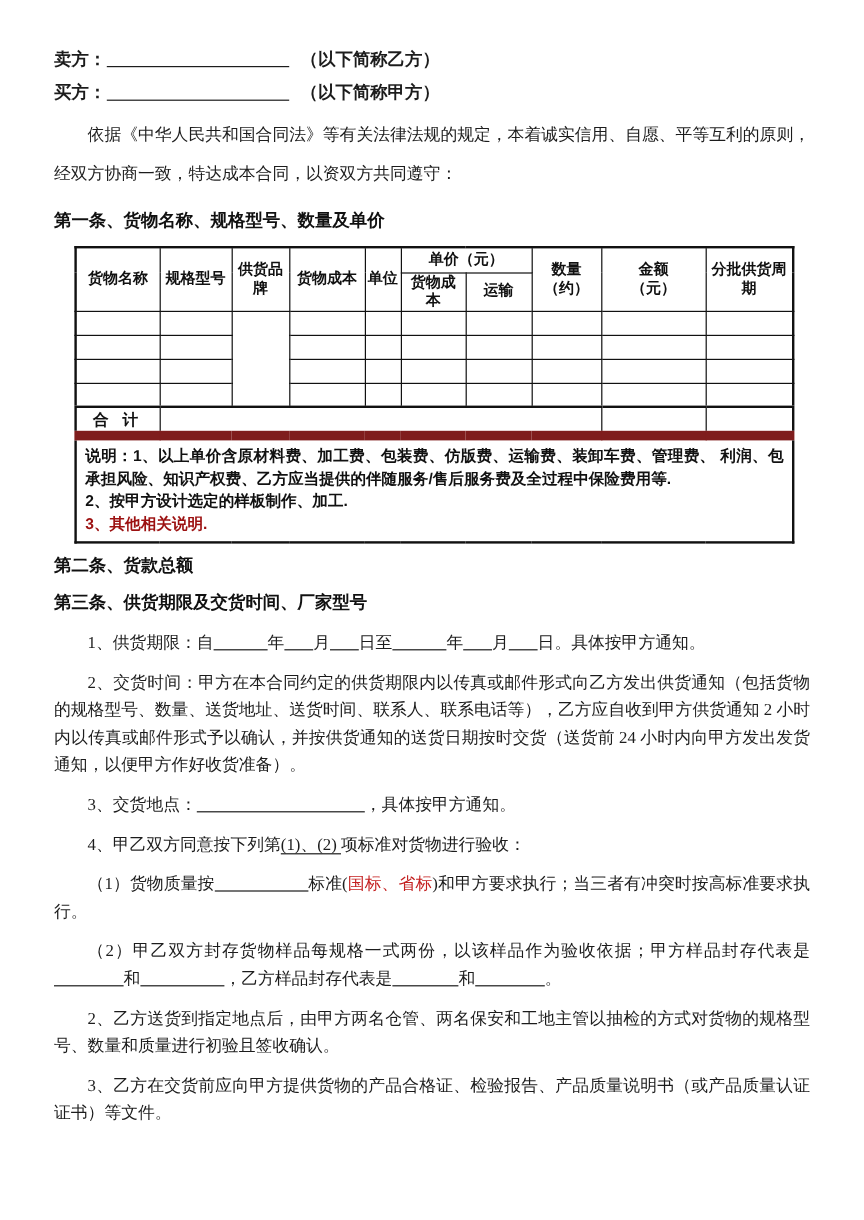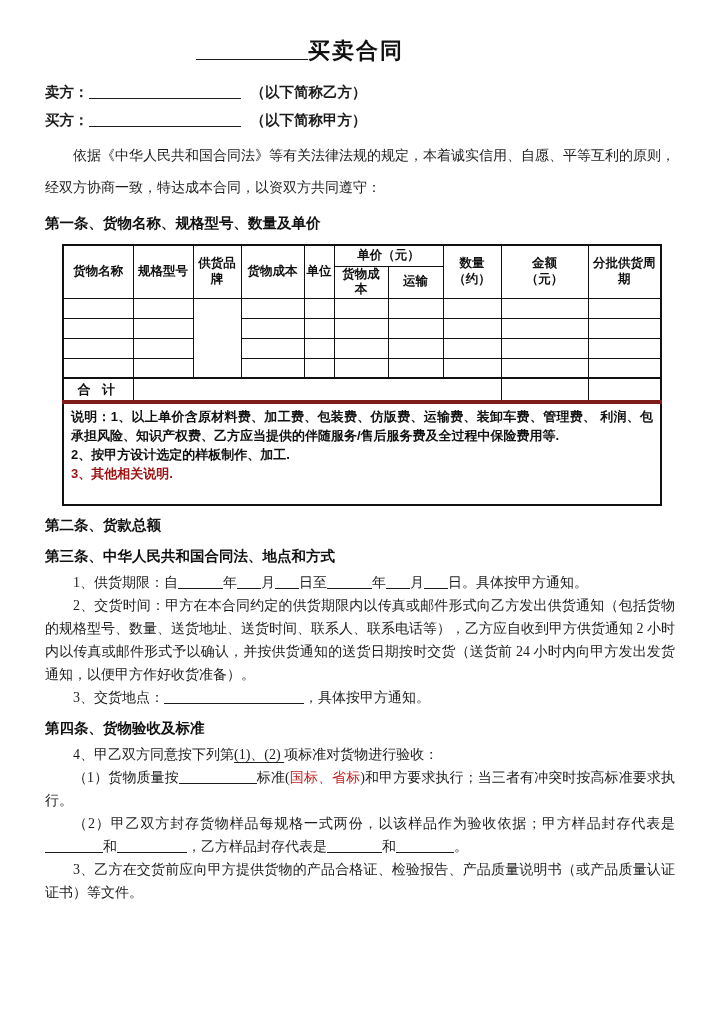--- a/index.html
+++ b/index.html
@@ -29,21 +29,21 @@
   .w-rep1  { width:58px;  }
   .w-rep2  { width:70px;  }
   .w-rep3  { width:55px;  }
   .w-rep4  { width:58px;  }
 
   
   .party-row { line-height:28px; font-family:"Liberation Sans", sans-serif; font-weight:bold; font-size:14.5px; }
   .party-suffix { margin-left:10px; }
 
   
-  .para { font-size:14px; line-height:23px; text-align:justify; margin:0 0; }
+  .para { font-size:14px; line-height:23px; text-align:justify; margin:10px 0; }
   .indent { text-indent:2em; }
   .preamble { line-height:32px; margin-top:6px; }
   .heading {
     font-family:"Liberation Sans", sans-serif;
     font-weight:bold; font-size:14.5px; line-height:24px; color:#111;
     margin-top:7px; margin-bottom:3px;
   }
   .red { color:#c42020; }
   .u { text-decoration:underline; text-underline-offset:3px; }
 
@@ -57,33 +57,32 @@
   table.goods th, table.goods td { border:1px solid #111; padding:0 2px; }
   table.goods th {
     font-size:12.5px; font-weight:bold; text-align:center;
     white-space:pre-line; line-height:1.25; color:#111;
   }
   tr.hdr1 th { height:21px; }
   tr.hdr2 th { height:21px; }
   tr.body-row td { height:20px; }
   tr.total-row td, tr.total-row th { height:24px; border-top:2px solid #111; }
   tr.total-row th { font-size:13px; letter-spacing:4px; }
-  tr.notes-row td { border-top:4px solid #7f1d1d; padding:3px 7px 21px 7px; }
+  tr.notes-row td { border-top:8px solid #7f1d1d; padding:3px 7px 5px 7px; }
   .note-line {
     font-family:"Liberation Sans", sans-serif;
     font-weight:bold; font-size:13px; line-height:19px; text-align:justify; color:#111;
   }
   .note-line.red { color:#9c1111; }
 </style>
 </head>
 <body>
 
 <div class="page">
 
-  <div class="title-row"><span class="blank w-title"></span><span class="title-text">买卖合同</span></div>
 
   <div class="party-row"><span>卖方：</span><span class="blank w-party"></span><span class="party-suffix">（以下简称乙方）</span></div>
   <div class="party-row"><span>买方：</span><span class="blank w-party"></span><span class="party-suffix">（以下简称甲方）</span></div>
 
   <div class="para indent preamble">依据《中华人民共和国合同法》等有关法律法规的规定，本着诚实信用、自愿、平等互利的原则，经双方协商一致，特达成本合同，以资双方共同遵守：</div>
 
   <div class="heading">第一条、货物名称、规格型号、数量及单价</div>
 
   <table class="goods">
     <colgroup>
@@ -172,24 +171,24 @@
         <div class="note-line">说明：1、以上单价含原材料费、加工费、包装费、仿版费、运输费、装卸车费、管理费、 利润、包承担风险、知识产权费、乙方应当提供的伴随服务/售后服务费及全过程中保险费用等.</div>
         <div class="note-line">2、按甲方设计选定的样板制作、加工.</div>
         <div class="note-line red">3、其他相关说明.</div>
       </td>
     </tr>
   </tbody>
     </table>
 
   <div class="heading">第二条、货款总额</div>
 
-  <div class="heading">第三条、中华人民共和国合同法、地点和方式</div>
+  <div class="heading">第三条、供货期限及交货时间、厂家型号</div>
   <div class="para indent"><span>1、供货期限：自</span><span class="blank w-year"></span><span>年</span><span class="blank w-md"></span><span>月</span><span class="blank w-md"></span><span>日至</span><span class="blank w-year"></span><span>年</span><span class="blank w-md"></span><span>月</span><span class="blank w-md"></span><span>日。具体按甲方通知。</span></div>
   <div class="para indent">2、交货时间：甲方在本合同约定的供货期限内以传真或邮件形式向乙方发出供货通知（包括货物的规格型号、数量、送货地址、送货时间、联系人、联系电话等），乙方应自收到甲方供货通知 2 小时内以传真或邮件形式予以确认，并按供货通知的送货日期按时交货（送货前 24 小时内向甲方发出发货通知，以便甲方作好收货准备）。</div>
   <div class="para indent"><span>3、交货地点：</span><span class="blank w-addr"></span><span>，具体按甲方通知。</span></div>
 
-  <div class="heading">第四条、货物验收及标准</div>
   <div class="para indent"><span>4、甲乙双方同意按下列第</span><span class="u">(1)、(2) </span><span>项标准对货物进行验收：</span></div>
   <div class="para indent"><span>（1）货物质量按</span><span class="blank w-std"></span><span>标准(</span><span class="red">国标、省标</span><span>)和甲方要求执行；当三者有冲突时按高标准要求执行。</span></div>
   <div class="para indent"><span>（2）甲乙双方封存货物样品每规格一式两份，以该样品作为验收依据；甲方样品封存代表是</span><span class="blank w-rep1"></span><span>和</span><span class="blank w-rep2"></span><span>，乙方样品封存代表是</span><span class="blank w-rep3"></span><span>和</span><span class="blank w-rep4"></span><span>。</span></div>
+  <div class="para indent">2、乙方送货到指定地点后，由甲方两名仓管、两名保安和工地主管以抽检的方式对货物的规格型号、数量和质量进行初验且签收确认。</div>
   <div class="para indent">3、乙方在交货前应向甲方提供货物的产品合格证、检验报告、产品质量说明书（或产品质量认证证书）等文件。</div>
 
 </div>
 
 </body></html>

